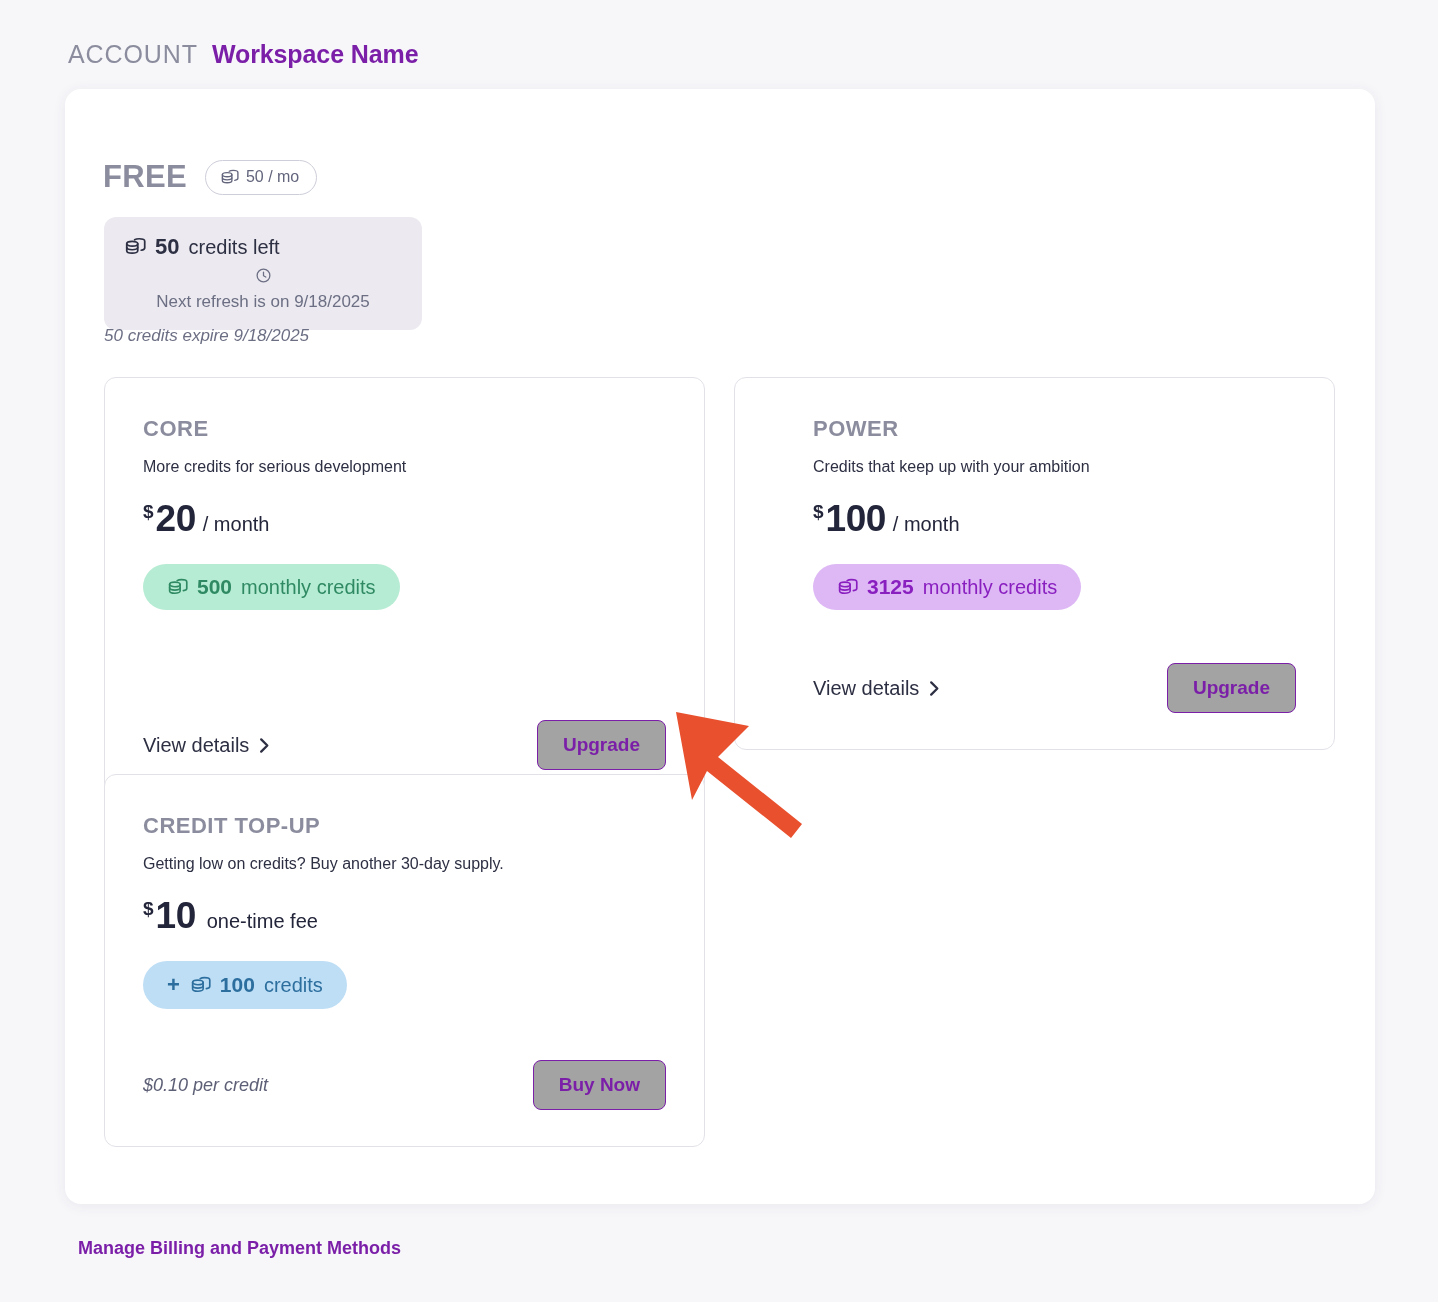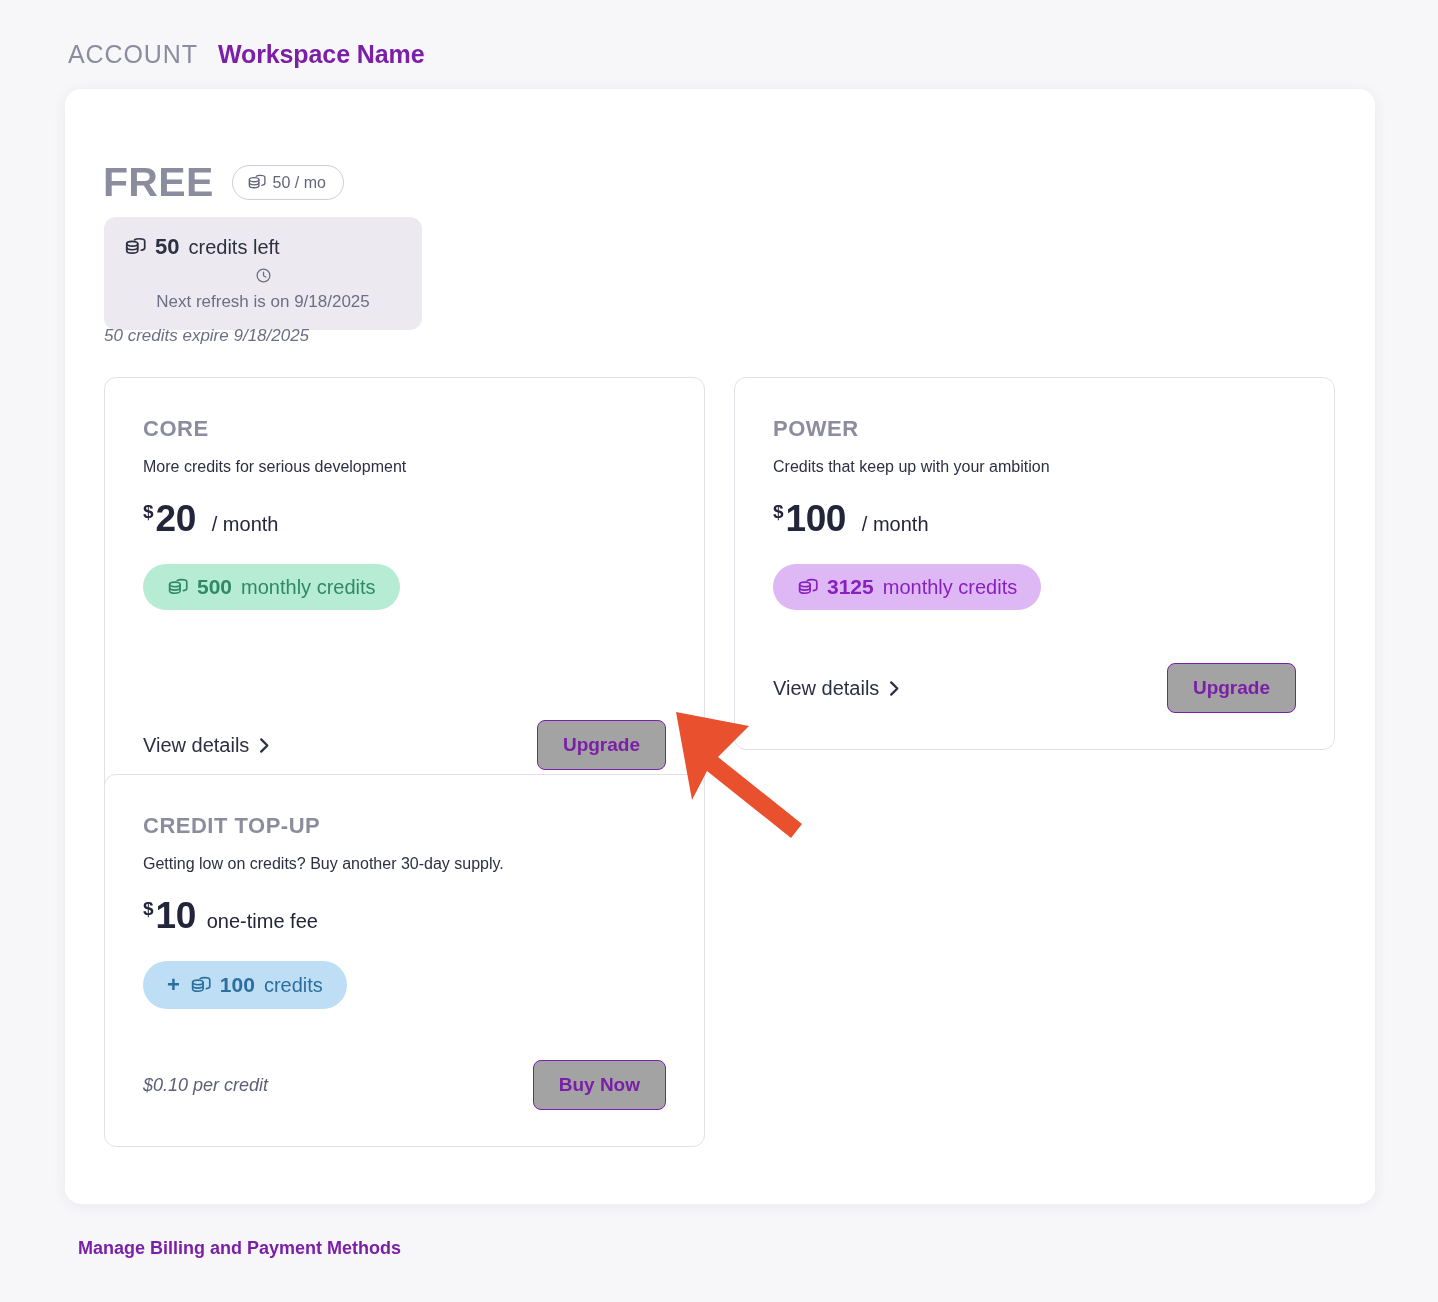--- a/index.html
+++ b/index.html
@@ -16,21 +16,21 @@
     position: relative;
   }
 
   
   .breadcrumb {
     position: absolute;
     left: 68px;
     top: 40px;
     display: flex;
     align-items: baseline;
-    gap: 20px;
+    gap: 14px;
   }
   .breadcrumb-account {
     font-size: 25px;
     letter-spacing: 0.9px;
     color: #8b8d9e;
     font-weight: 400;
   }
   .breadcrumb-workspace {
     font-size: 25px;
     font-weight: 700;
@@ -53,21 +53,21 @@
   
   .plan-head {
     position: absolute;
     left: 38px;
     top: 70px;
     display: flex;
     align-items: center;
     gap: 18px;
   }
   .plan-name {
-    font-size: 41px;
+    font-size: 31px;
     font-weight: 700;
     color: #8b8d9e;
     letter-spacing: 0.3px;
   }
   .plan-pill {
     border: 1.5px solid #cdced9;
     border-radius: 999px;
     padding: 7px 17px 7px 14px;
     display: flex;
     align-items: center;
@@ -124,21 +124,21 @@
     width: 1232px;
   }
   .card {
     position: absolute;
     background: #ffffff;
     border: 1px solid #e3e1e8;
     border-radius: 12px;
     box-sizing: border-box;
   }
   .card-core  { left: 0;    top: 0;   width: 601px; height: 430px; }
-  .card-power { left: 630px; top: 0;   width: 601px; height: 373px; }
+  .card-power { left: 630px; top: 0;   width: 601px; height: 373px; padding-left: 40px; }
   .card-topup { left: 0;    top: 397px; width: 601px; height: 373px; }
 
   .card-inner { padding: 38px 38px 0 38px; position: relative; height: 100%; box-sizing: border-box; }
 
   .card-title {
     font-size: 22px;
     font-weight: 700;
     color: #8b8d9e;
     letter-spacing: 0.5px;
   }
@@ -162,21 +162,21 @@
   }
   .price-amount {
     font-size: 37px;
     font-weight: 700;
     color: #23253a;
     letter-spacing: -0.5px;
   }
   .price-unit {
     font-size: 20px;
     color: #23253a;
-    margin-left: 14px;
+    margin-left: 5px;
   }
   .price-unit.spaced { margin-left: 9px; }
 
   .badge {
     margin-top: 24px;
     display: inline-flex;
     align-items: center;
     gap: 9px;
     border-radius: 999px;
     padding: 11px 24px;

